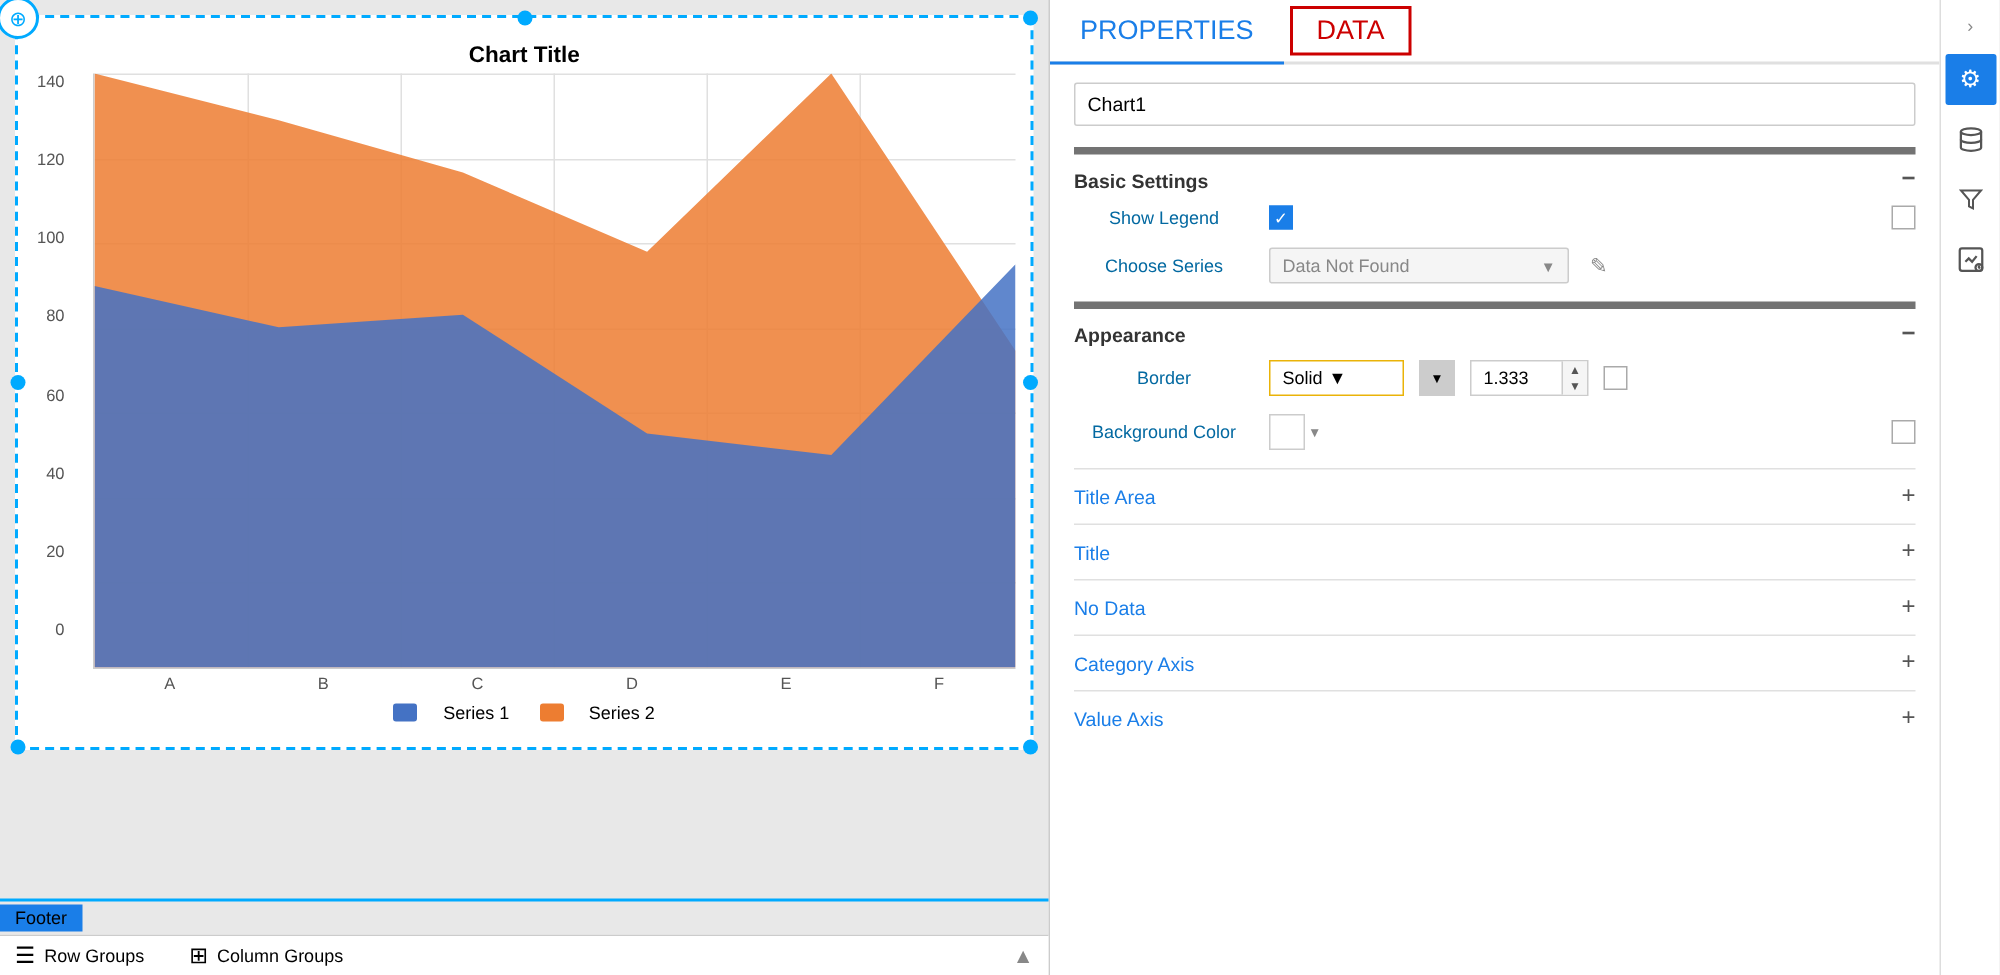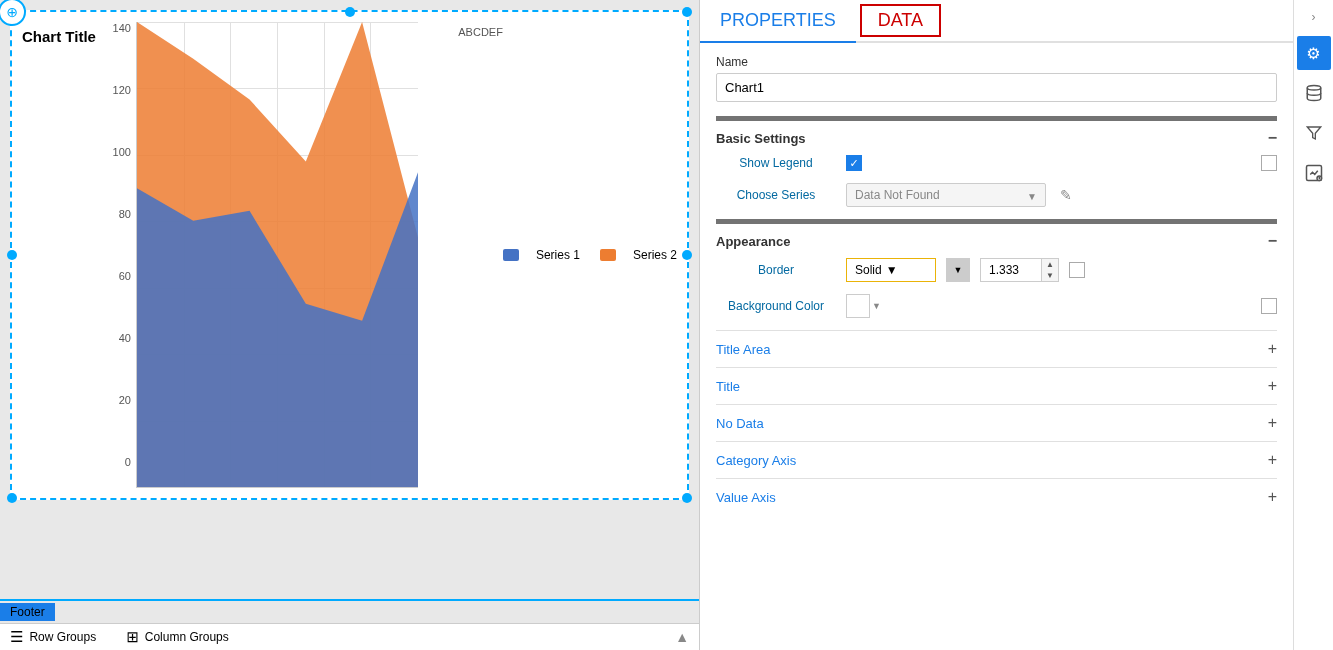--- a/index.html
+++ b/index.html
@@ -52,21 +52,21 @@
     .resize-handle-right { position: absolute; right: -5px; top: 50%; width: 10px; height: 10px; background: #00aaff; border-radius: 50%; transform: translateY(-50%); cursor: e-resize; }
     .resize-handle-left { position: absolute; left: -5px; top: 50%; width: 10px; height: 10px; background: #00aaff; border-radius: 50%; transform: translateY(-50%); cursor: w-resize; }
     .resize-handle-top-right { position: absolute; top: -5px; right: -5px; width: 10px; height: 10px; background: #00aaff; border-radius: 50%; cursor: ne-resize; }
     .resize-handle-bottom-left { position: absolute; bottom: -5px; left: -5px; width: 10px; height: 10px; background: #00aaff; border-radius: 50%; cursor: sw-resize; }
     .resize-handle-bottom-right { position: absolute; bottom: -5px; right: -5px; width: 10px; height: 10px; background: #00aaff; border-radius: 50%; cursor: se-resize; }
 
     .chart-inner {
       width: 100%;
       height: 100%;
       display: flex;
-      flex-direction: row;
+      flex-direction: column;
     }
 
     .chart-title {
       text-align: center;
       font-weight: bold;
       font-size: 15px;
       padding: 6px 0 4px;
     }
 
     .chart-body {
@@ -74,21 +74,21 @@
       display: flex;
       position: relative;
     }
 
     .y-axis {
       width: 40px;
       display: flex;
       flex-direction: column;
       justify-content: space-between;
       align-items: flex-end;
-      padding-right: 5px;
+      padding-right: 19px;
       padding-bottom: 20px;
       font-size: 11px;
       color: #555;
       gap: 27px;
     }
 
     .chart-plot {
       flex: 1;
       position: relative;
       border-left: 1px solid #ccc;
@@ -560,21 +560,20 @@
   <div class="props-panel">
 
     <div class="tabs-row">
       <div class="tab active">PROPERTIES</div>
       <div class="tab data-tab">DATA</div>
     </div>
 
     <div class="props-content">
 
       <div class="field-row">
-        <div class="field-label">Name</div>
         <input class="field-input" type="text" value="Chart1" style="">
       </div>
 
       <div class="section-header">
         <span>Basic Settings</span>
         <span class="section-toggle">−</span>
       </div>
 
       <div class="settings-row">
         <span class="settings-label">Show Legend</span>

